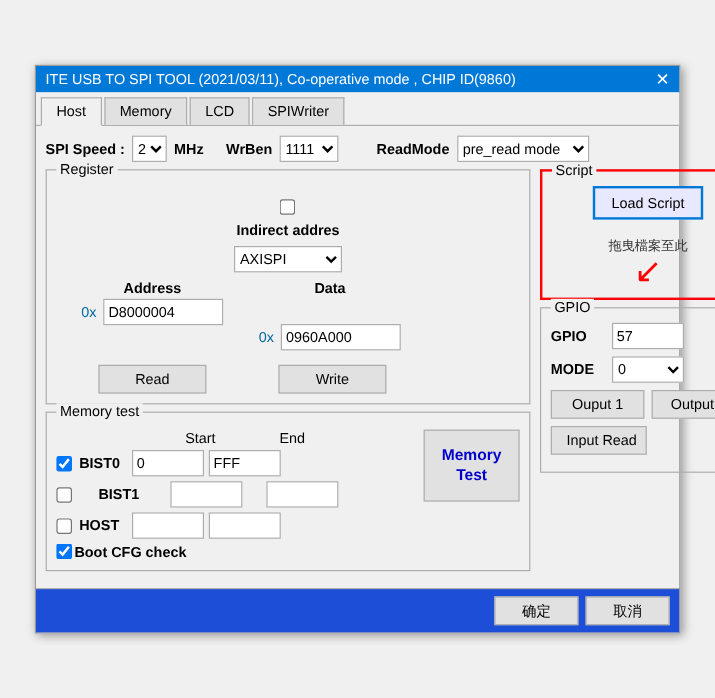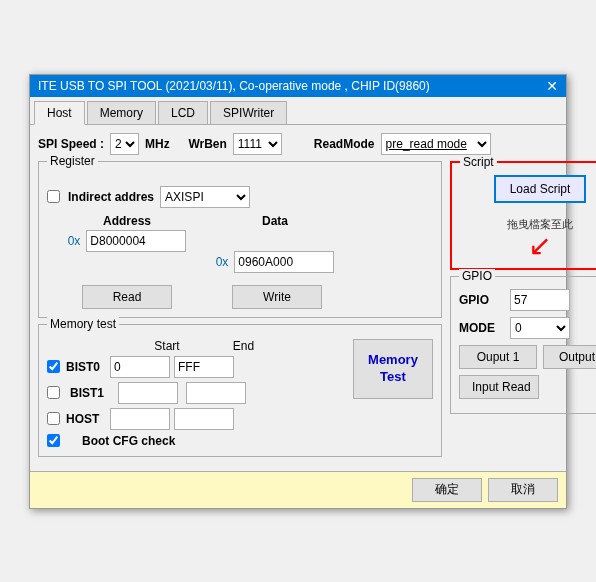--- a/index.html
+++ b/index.html
@@ -169,21 +169,21 @@
       background: #f0f0f0;
       padding: 0 3px;
       font-size: 12px;
     }
     .bottom-bar {
       display: flex;
       justify-content: flex-end;
       padding: 6px 8px;
       gap: 6px;
       border-top: 1px solid #adadad;
-      background: #fef9c3;
+      background: #1d4ed8;
     }
     .addr-label {
       font-size: 12px;
       color: #0369a1;
     }
     .hex-prefix {
       font-size: 12px;
     }
   </style>
 </head>
@@ -211,32 +211,32 @@
         <option>2</option><option>1</option><option>4</option><option>8</option>
       </select>
       <label>MHz</label>
       &nbsp;&nbsp;
       <label>WrBen</label>
       <select>
         <option>1111</option><option>0000</option>
       </select>
       &nbsp;&nbsp;&nbsp;&nbsp;&nbsp;&nbsp;
       <label>ReadMode</label>
-      <select style="width:110px;text-decoration:underline;">
+      <select style="width:110px;">
         <option>pre_read mode</option><option>normal mode</option>
       </select>
     </div>
 
     <div class="main-area">
       <div class="left-panel">
 
         <div class="group-box">
           <span class="group-box-title">Register</span>
 
-          <div class="row" style="margin-top:16px;">
+          <div class="row" style="margin-top:16px;flex-direction:column;">
             <input type="checkbox" style="">
             <label>Indirect addres</label>
             <select style="width:90px;">
               <option>AXISPI</option><option>GPIO</option>
             </select>
           </div>
 
           <div style="display:flex; gap:8px; margin-top:4px; margin-left:10px;">
             <div style="display:flex; flex-direction:column; align-items:center; width:140px;">
               <label style="margin-bottom:2px;">Address</label>
@@ -270,35 +270,35 @@
                 <div style="text-align:center; font-size:12px;">End</div>
               </div>
 
               <div style="display:flex; align-items:center; gap:4px; margin-bottom:4px;">
                 <input type="checkbox" checked="" style="">
                 <label style="width:40px;">BIST0</label>
                 <input type="text" style="width: 60px;" value="0">
                 <input type="text" style="width: 60px;" value="FFF">
               </div>
 
-              <div style="display:flex; align-items:center; gap:8px; margin-bottom:4px;">
+              <div style="display:flex; align-items:center; gap:20px; margin-bottom:4px;">
                 <input type="checkbox" style="">
                 <label style="width:40px;">BIST1</label>
                 <input type="text" style="width: 60px;" value="">
                 <input type="text" style="width: 60px;" value="">
               </div>
 
               <div style="display:flex; align-items:center; gap:4px; margin-bottom:4px;">
                 <input type="checkbox" style="">
                 <label style="width:40px;">HOST</label>
                 <input type="text" style="width: 60px;" value="">
                 <input type="text" style="width: 60px;" value="">
               </div>
 
-              <div style="display:flex; align-items:center; gap:20px;">
+              <div style="display:flex; align-items:flex-start; gap:0;">
                 <input type="checkbox" checked="" style="">
                 <label>Boot CFG check</label>
               </div>
             </div>
 
             <button class="memory-test-btn btn-blue">
               <span>Memory Test</span>
             </button>
           </div>
         </div>

